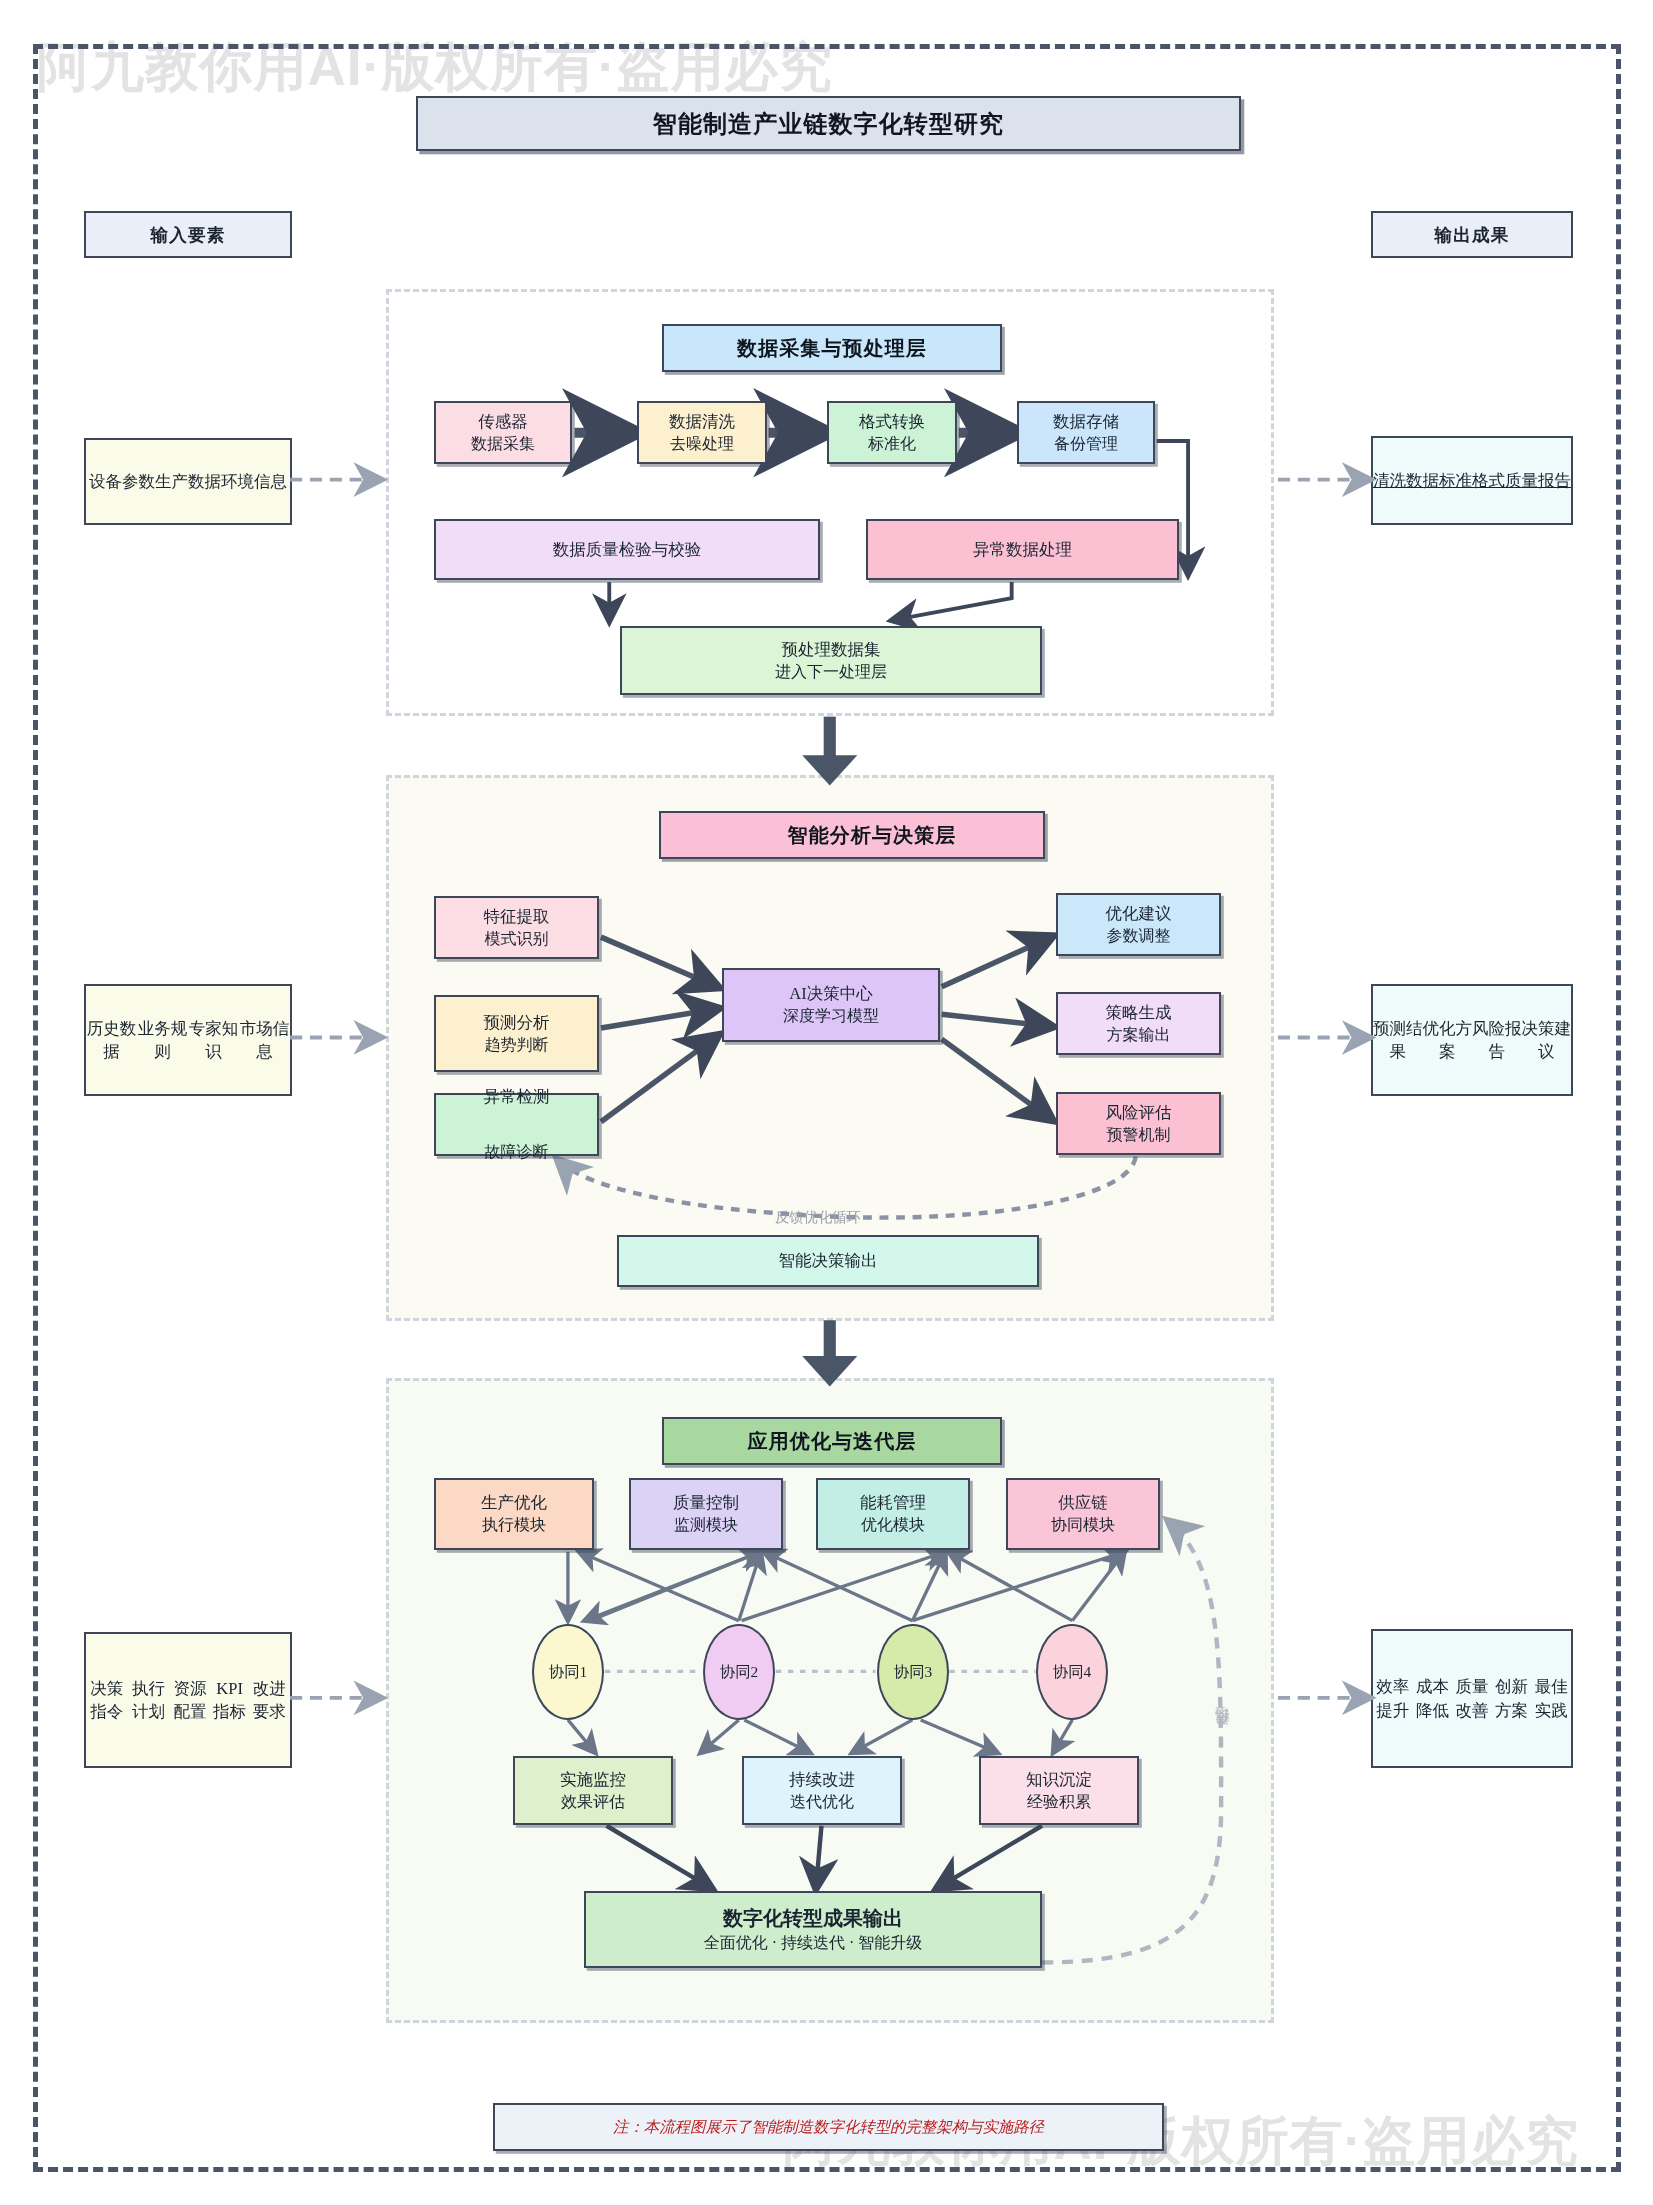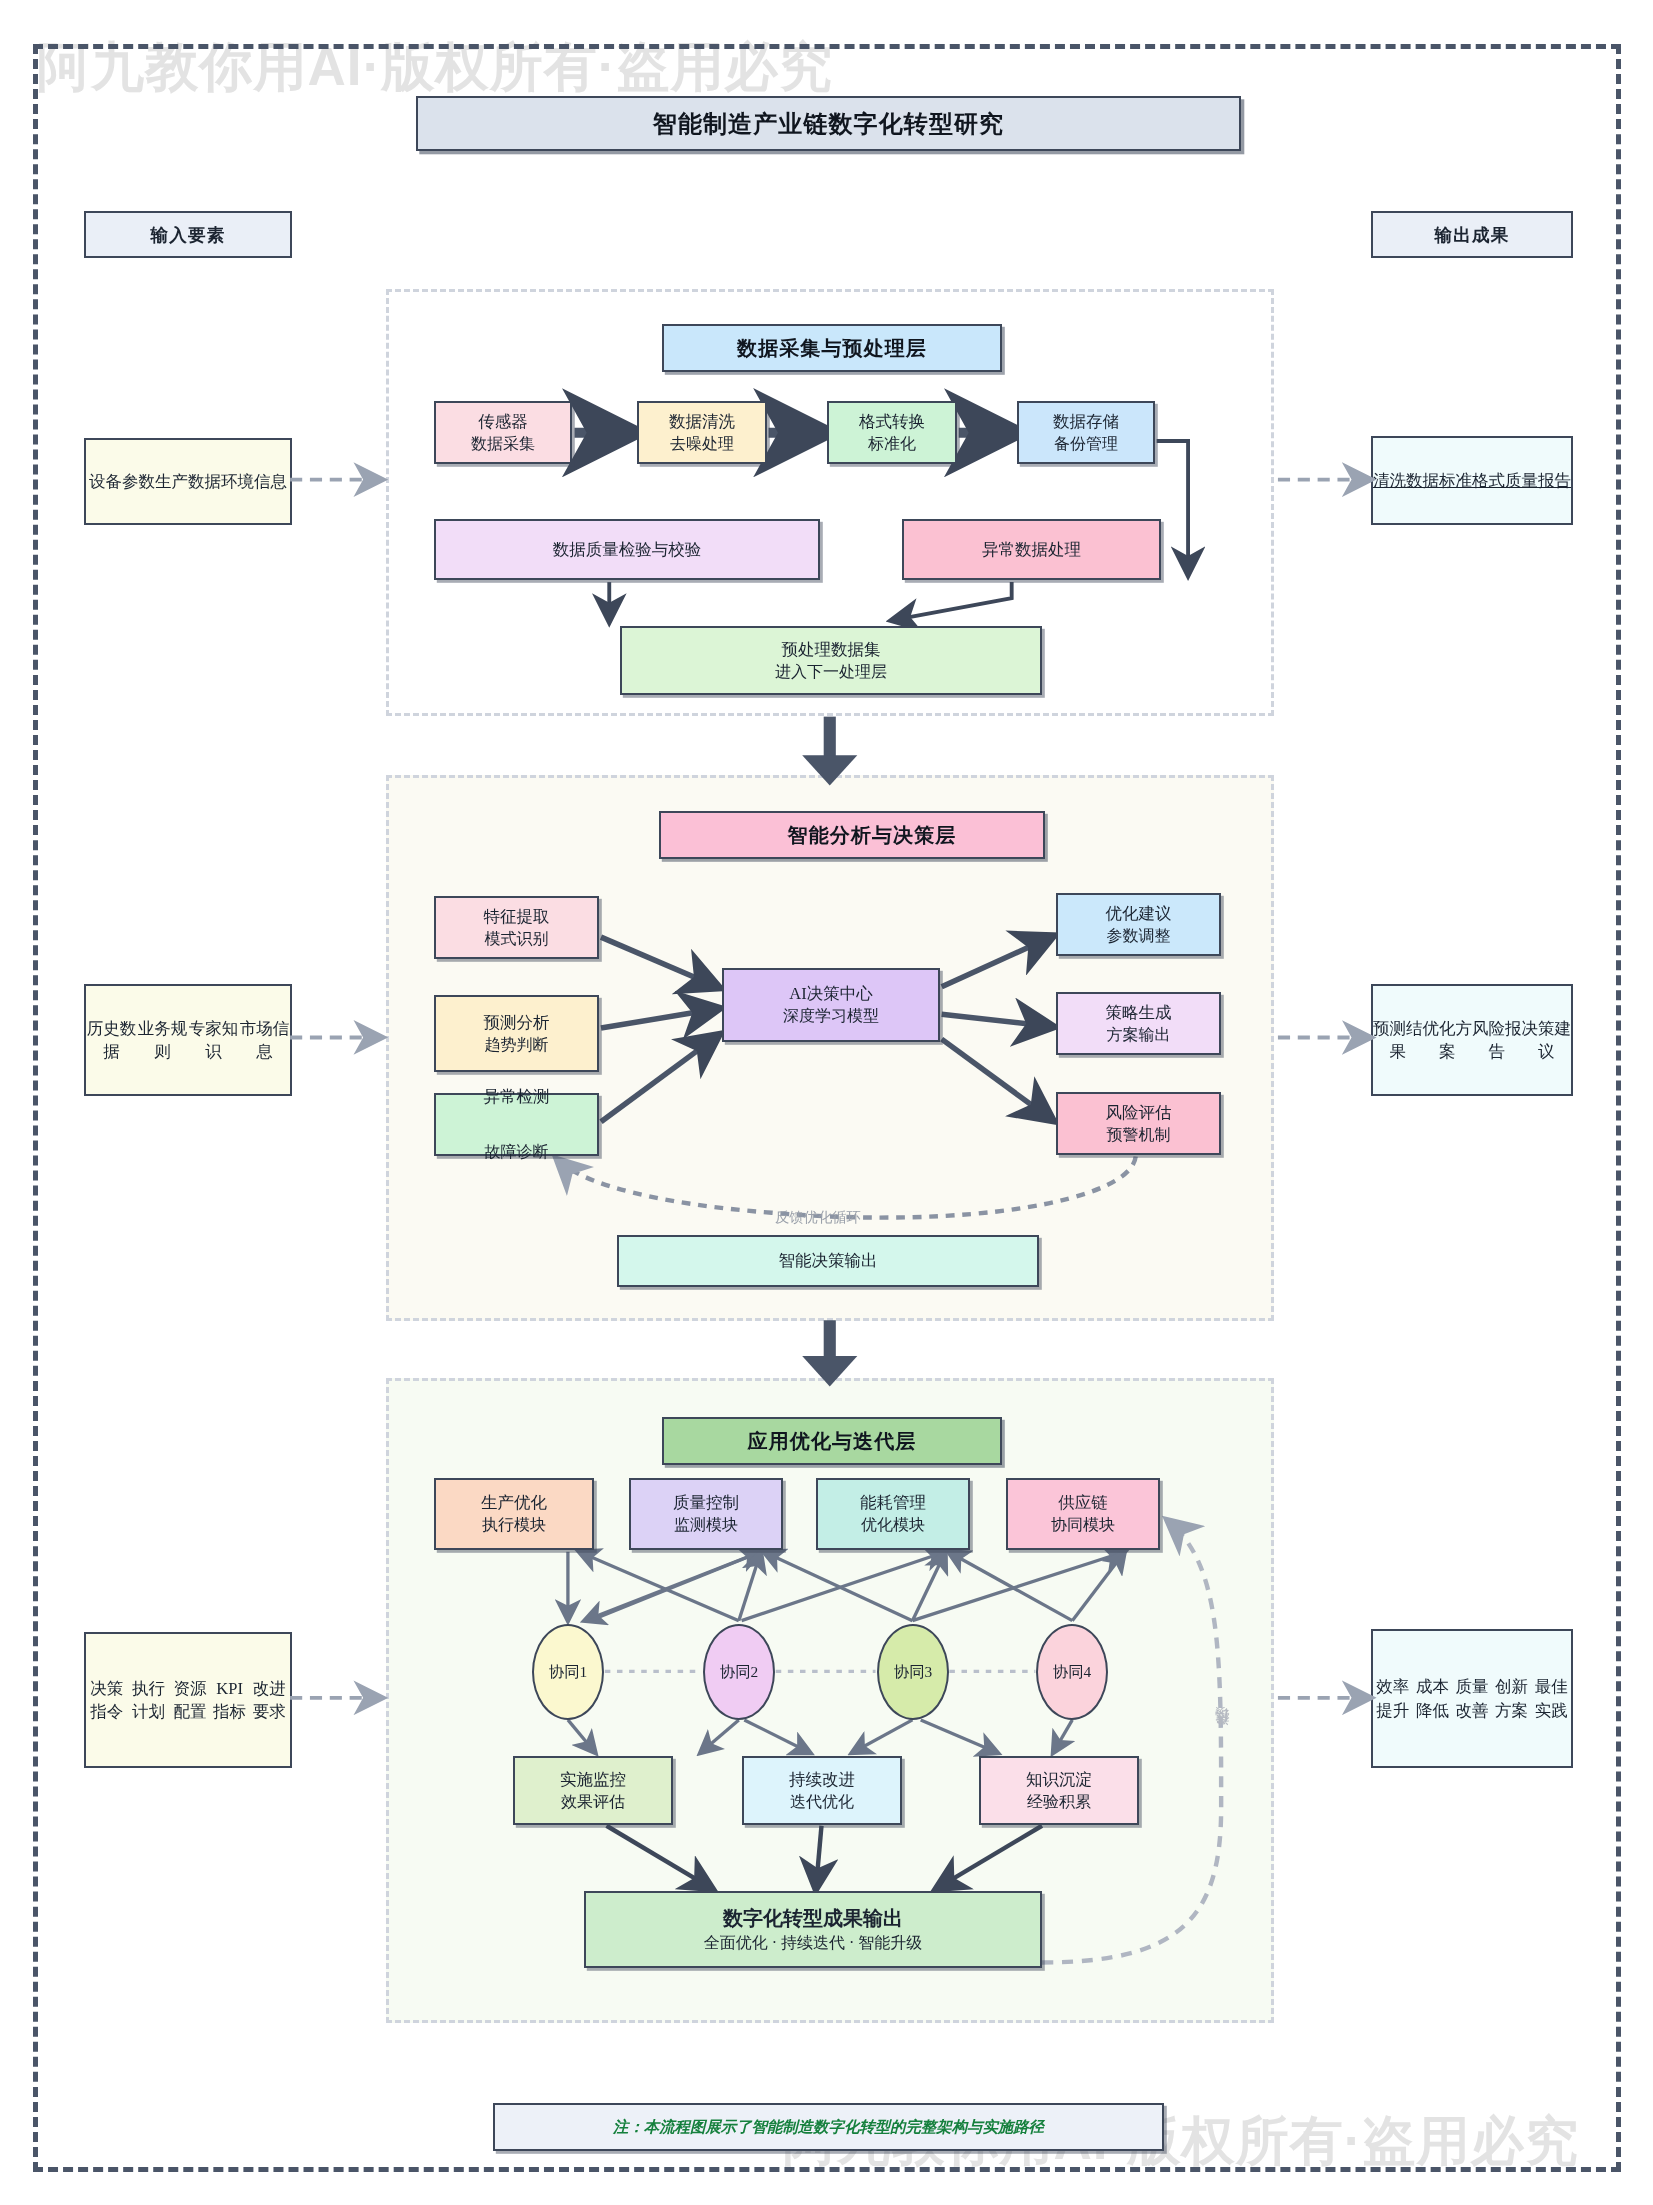--- a/index.html
+++ b/index.html
@@ -89,21 +89,21 @@
     box-sizing:border-box;
   }
   .node .l2{font-size:16px;}
 
   
   #n-sensor   {left:434px; top:401px; width:138px;height:63px;background:#fbdde3;}
   #n-clean    {left:637px;top:401px; width:130px;height:63px;background:#fdf0ce;}
   #n-format   {left:827px;top:401px; width:130px;height:63px;background:#cdf3d6;}
   #n-store    {left:1017px;top:401px; width:138px;height:63px;background:#cbe6fb;}
   #n-quality  {left:434px; top:519px; width:386px;height:61px;background:#f2ddf8;}
-  #n-abnormal {left:866px;top:519px; width:259px;height:61px;background:#fbc1d2;margin-left:36px;}
+  #n-abnormal {left:866px;top:519px; width:313px;height:61px;background:#fbc1d2;}
   #n-preproc  {left:620px;top:626px;width:422px;height:69px;background:#dcf5d6;}
 
   
   #n-feature  {left:434px; top:896px;width:165px;height:63px;background:#fbdde3;}
   #n-predict  {left:434px; top:995px;width:165px;height:77px;background:#fdf0ce;}
   #n-anomaly  {left:434px; top:1093px;width:165px;height:63px;background:#cdf3d6;gap:33px;}
   #n-aicenter {left:722px;top:968px;width:218px;height:74px;background:#ddc6f7;}
   #n-advice   {left:1056px;top:893px;width:165px;height:63px;background:#cbe8fb;}
   #n-strategy {left:1056px;top:992px;width:165px;height:63px;background:#f2ddf8;}
   #n-risk     {left:1056px;top:1092px;width:165px;height:63px;background:#fbc1d2;}
@@ -133,21 +133,21 @@
   }
   #n-result .big{font-size:20px;font-weight:700;}
   #n-result .small{font-size:16px;}
 
   
   .footer-note{
     position:absolute;left:493px;top:2103px;width:667px;height:44px;
     background:#edf1f8;border:2.2px solid #3d4759;
     box-shadow:2.8px 2.8px 0 rgba(61,71,89,.45);
     display:flex;align-items:center;justify-content:center;
-    font-style:italic;font-size:15.4px;color:#15803d;font-weight:bold;
+    font-style:italic;font-size:15.4px;color:#b91c1c;
   }
 
   
   .vert-label{
     position:absolute;left:1213px;top:1731px;
     font-size:14.3px;color:#b5b9c1;
     writing-mode:vertical-rl;transform:rotate(180deg);
     letter-spacing:1.7px;
   }
   .feedback-label{

